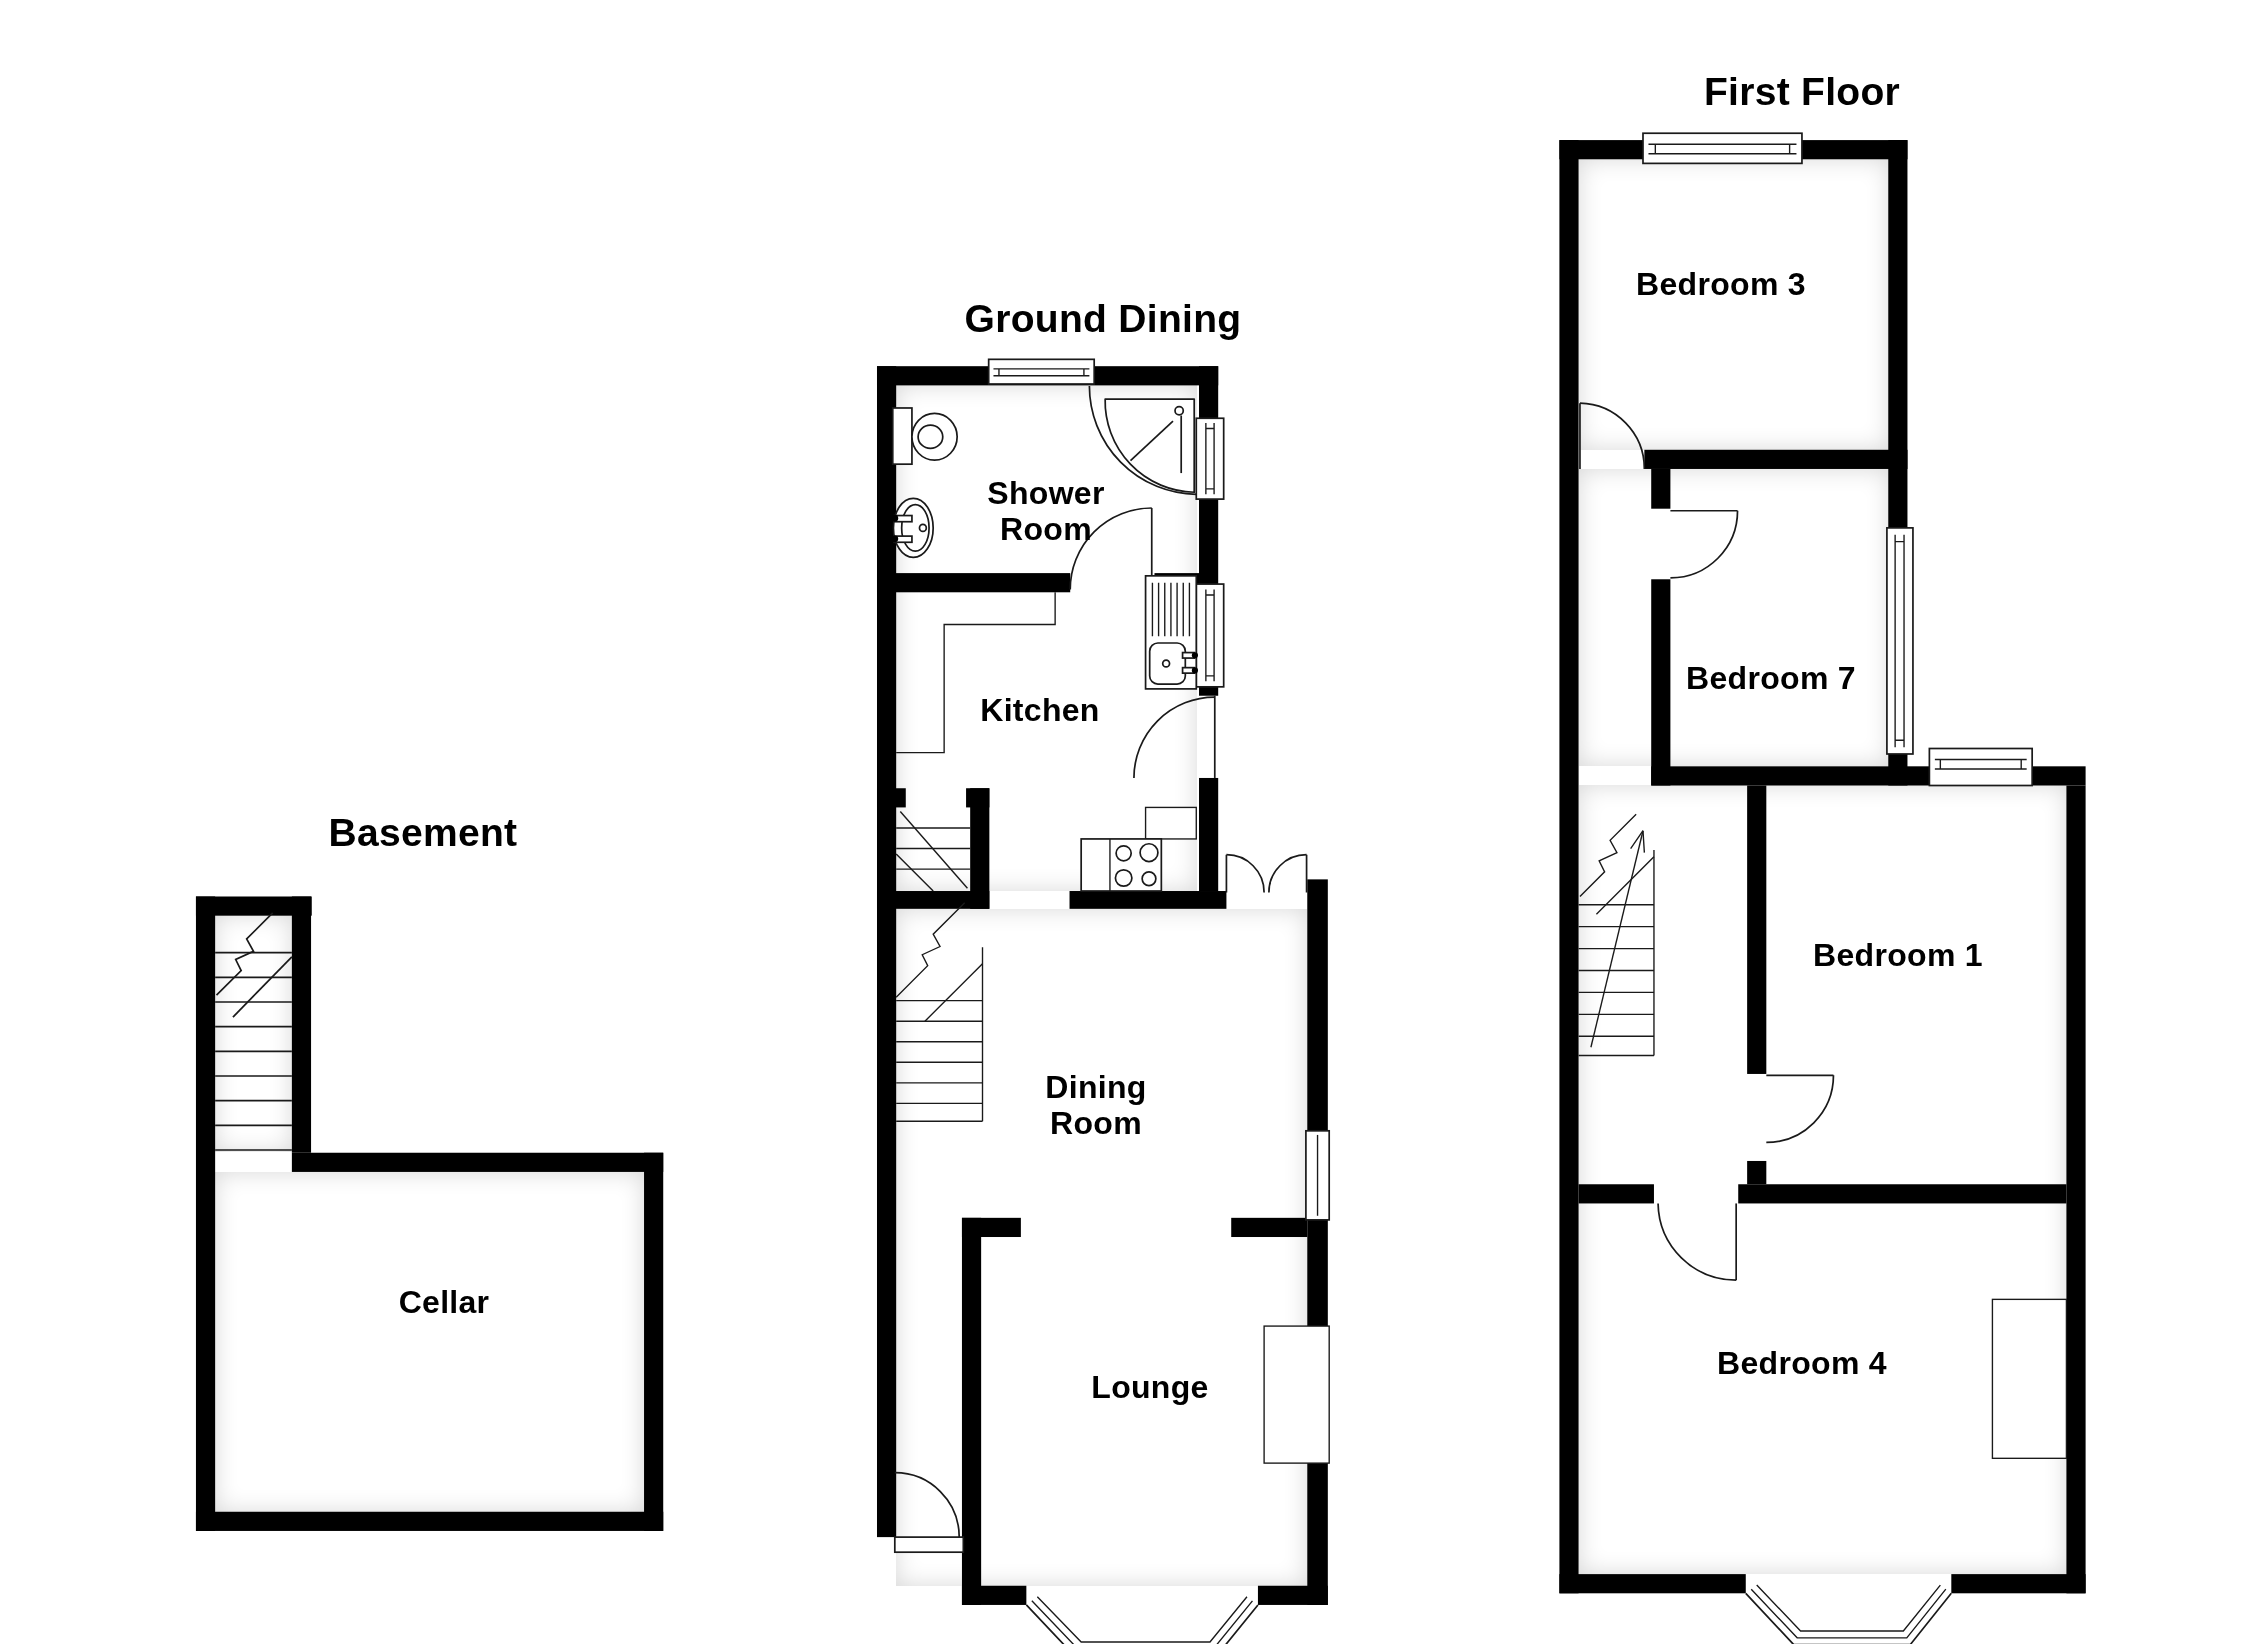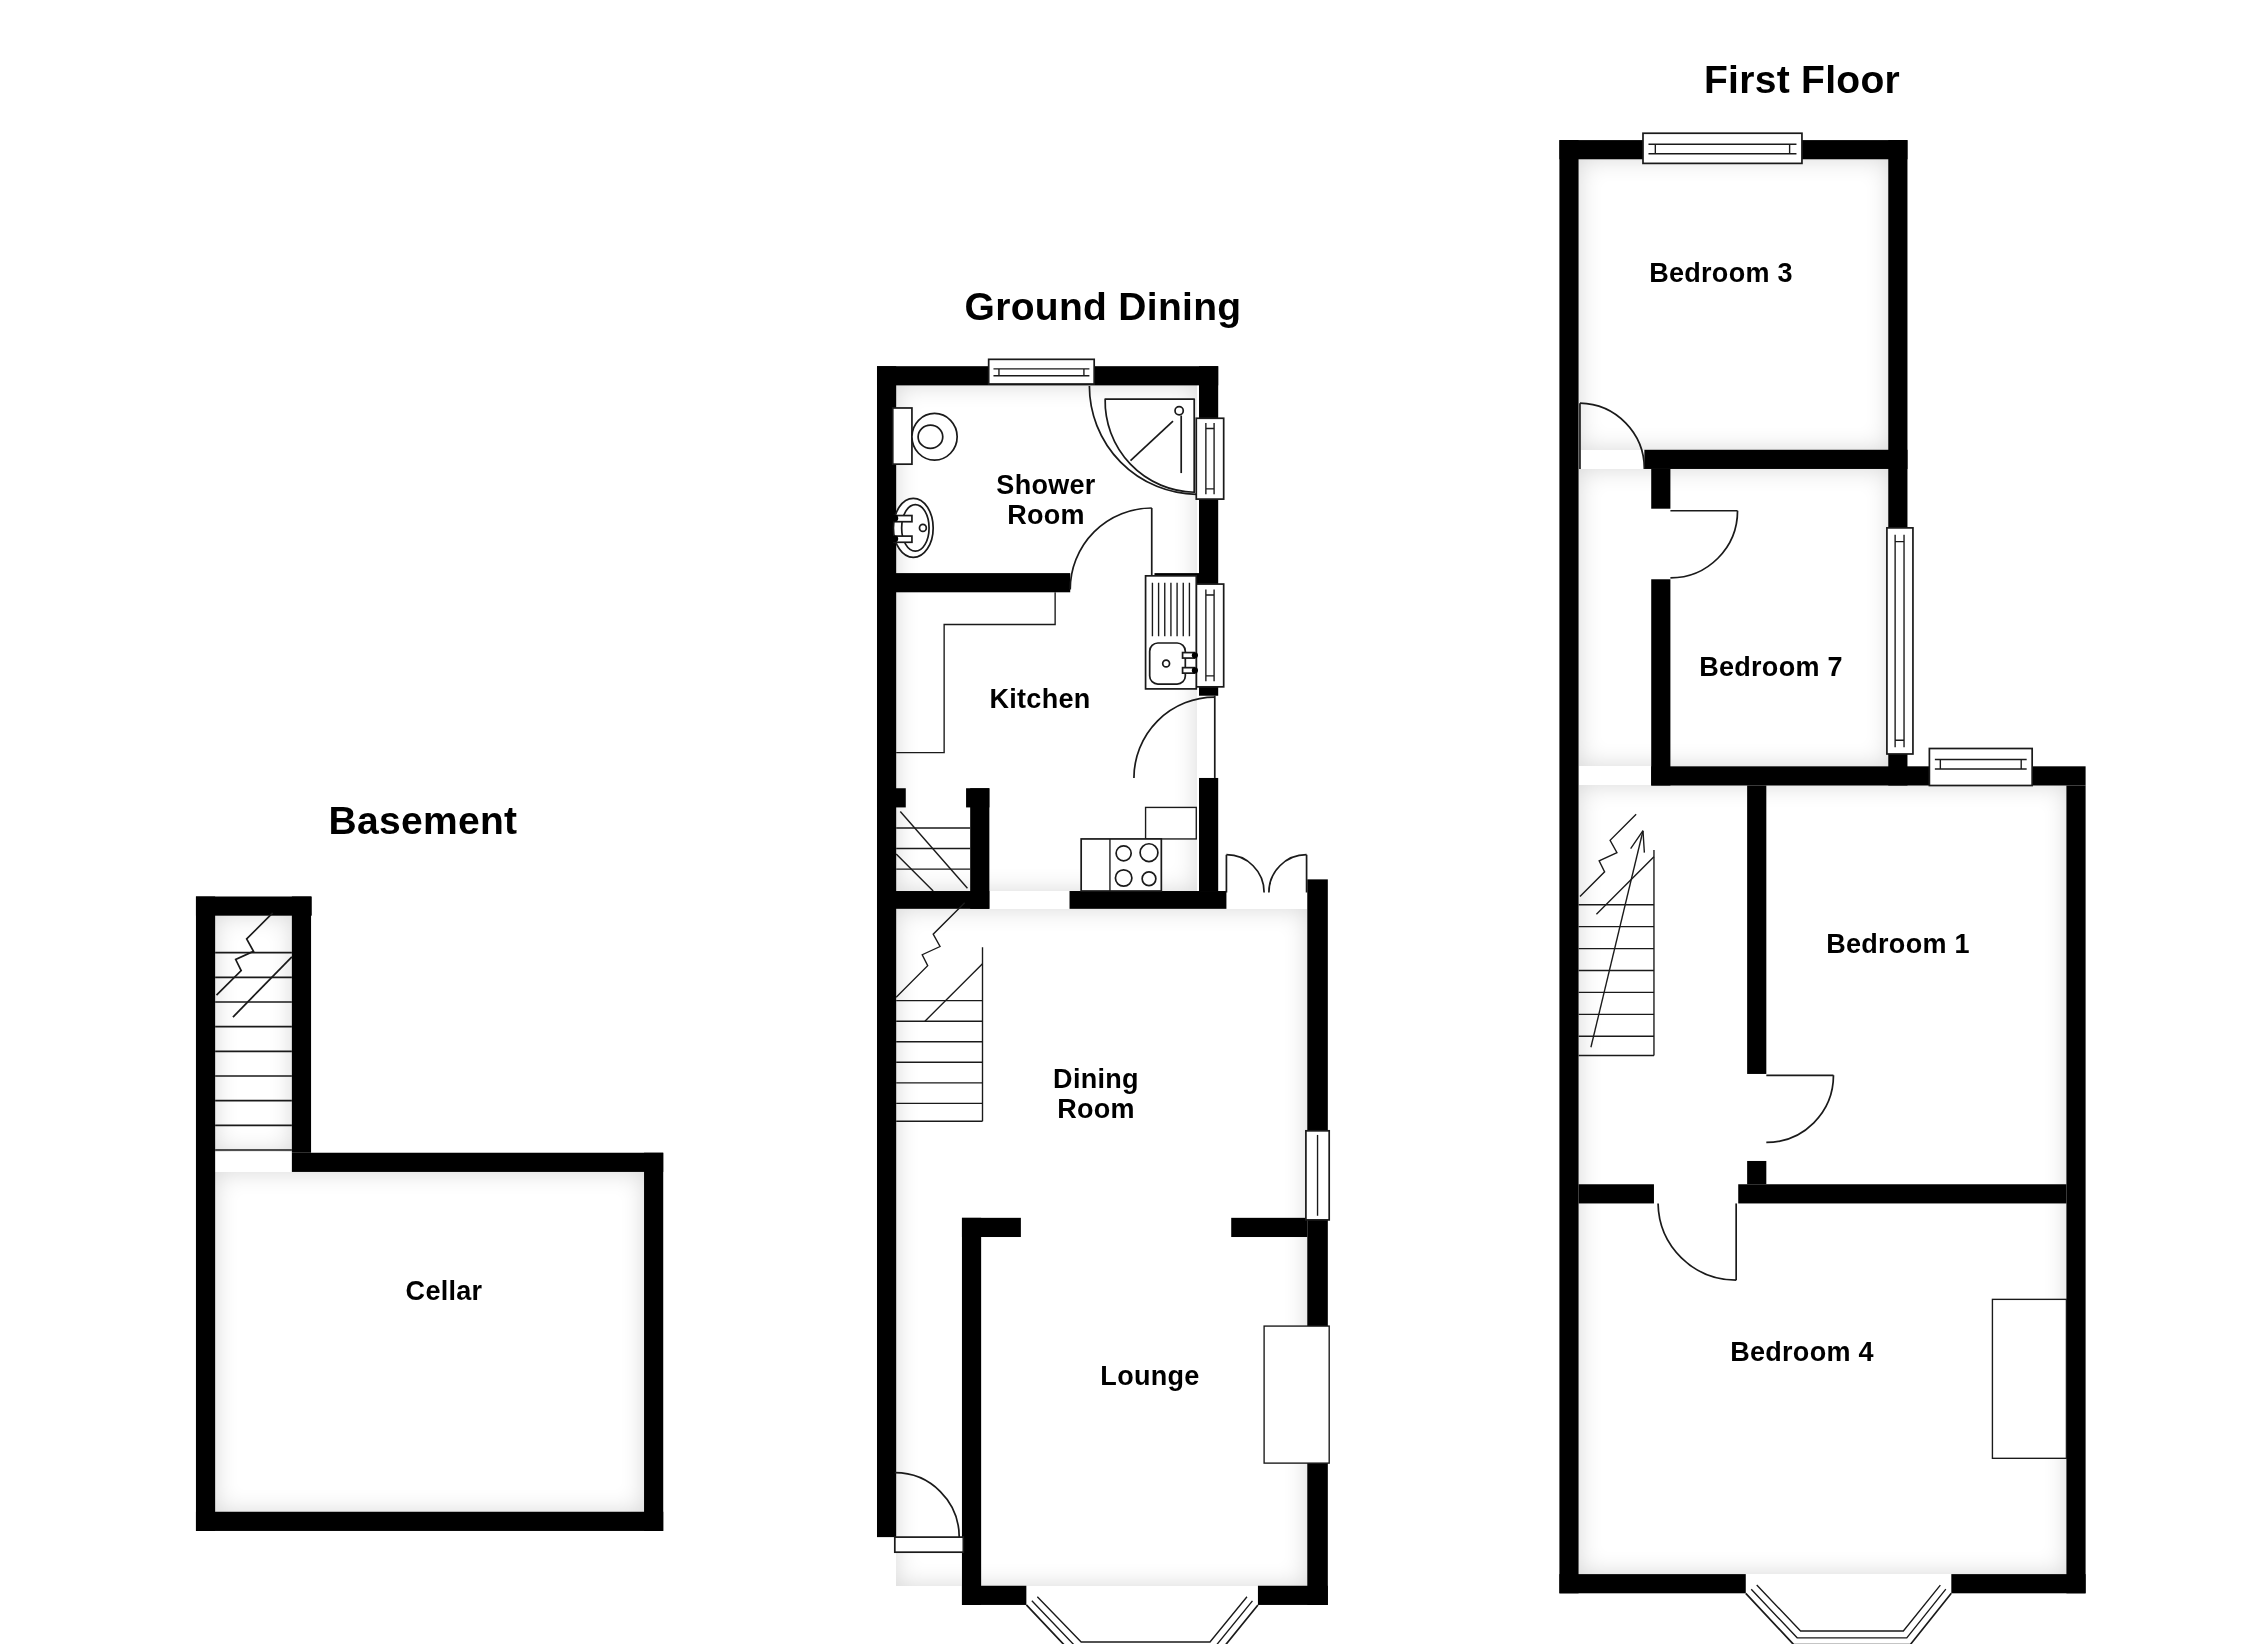--- a/index.html
+++ b/index.html
@@ -8,24 +8,24 @@
     font-family:"Liberation Sans", sans-serif; overflow:hidden;
   }
   .floor-area {
     position:absolute; background:#ffffff;
     box-shadow: inset 0 0 23px rgba(0,0,0,0.16);
   }
   .plan-svg { position:absolute; left:0; top:0; pointer-events:none; }
   .floor-title, .room-label {
     position:absolute; transform:translate(-50%,-50%);
     color:#000; font-weight:bold; text-align:center;
-    white-space:pre-line; line-height:1.12; letter-spacing:0.3px;
+    white-space:pre-line; line-height:1.12; letter-spacing:0.3px;margin-top:12px;
   }
   .floor-title { font-size:39px; }
-  .room-label  { font-size:27px; }
+  .room-label  { font-size:32px; }
 </style>
 </head>
 <body>
 
 <div class="canvas">
 
   <div class="floor-area" style="left:215px;top:915px;width:77px;height:237px;"></div>
   <div class="floor-area" style="left:215px;top:1172px;width:429px;height:340px;"></div>
   <div class="floor-area" style="left:896px;top:385px;width:301px;height:506px;"></div>
   <div class="floor-area" style="left:896px;top:909px;width:411px;height:677px;"></div>

